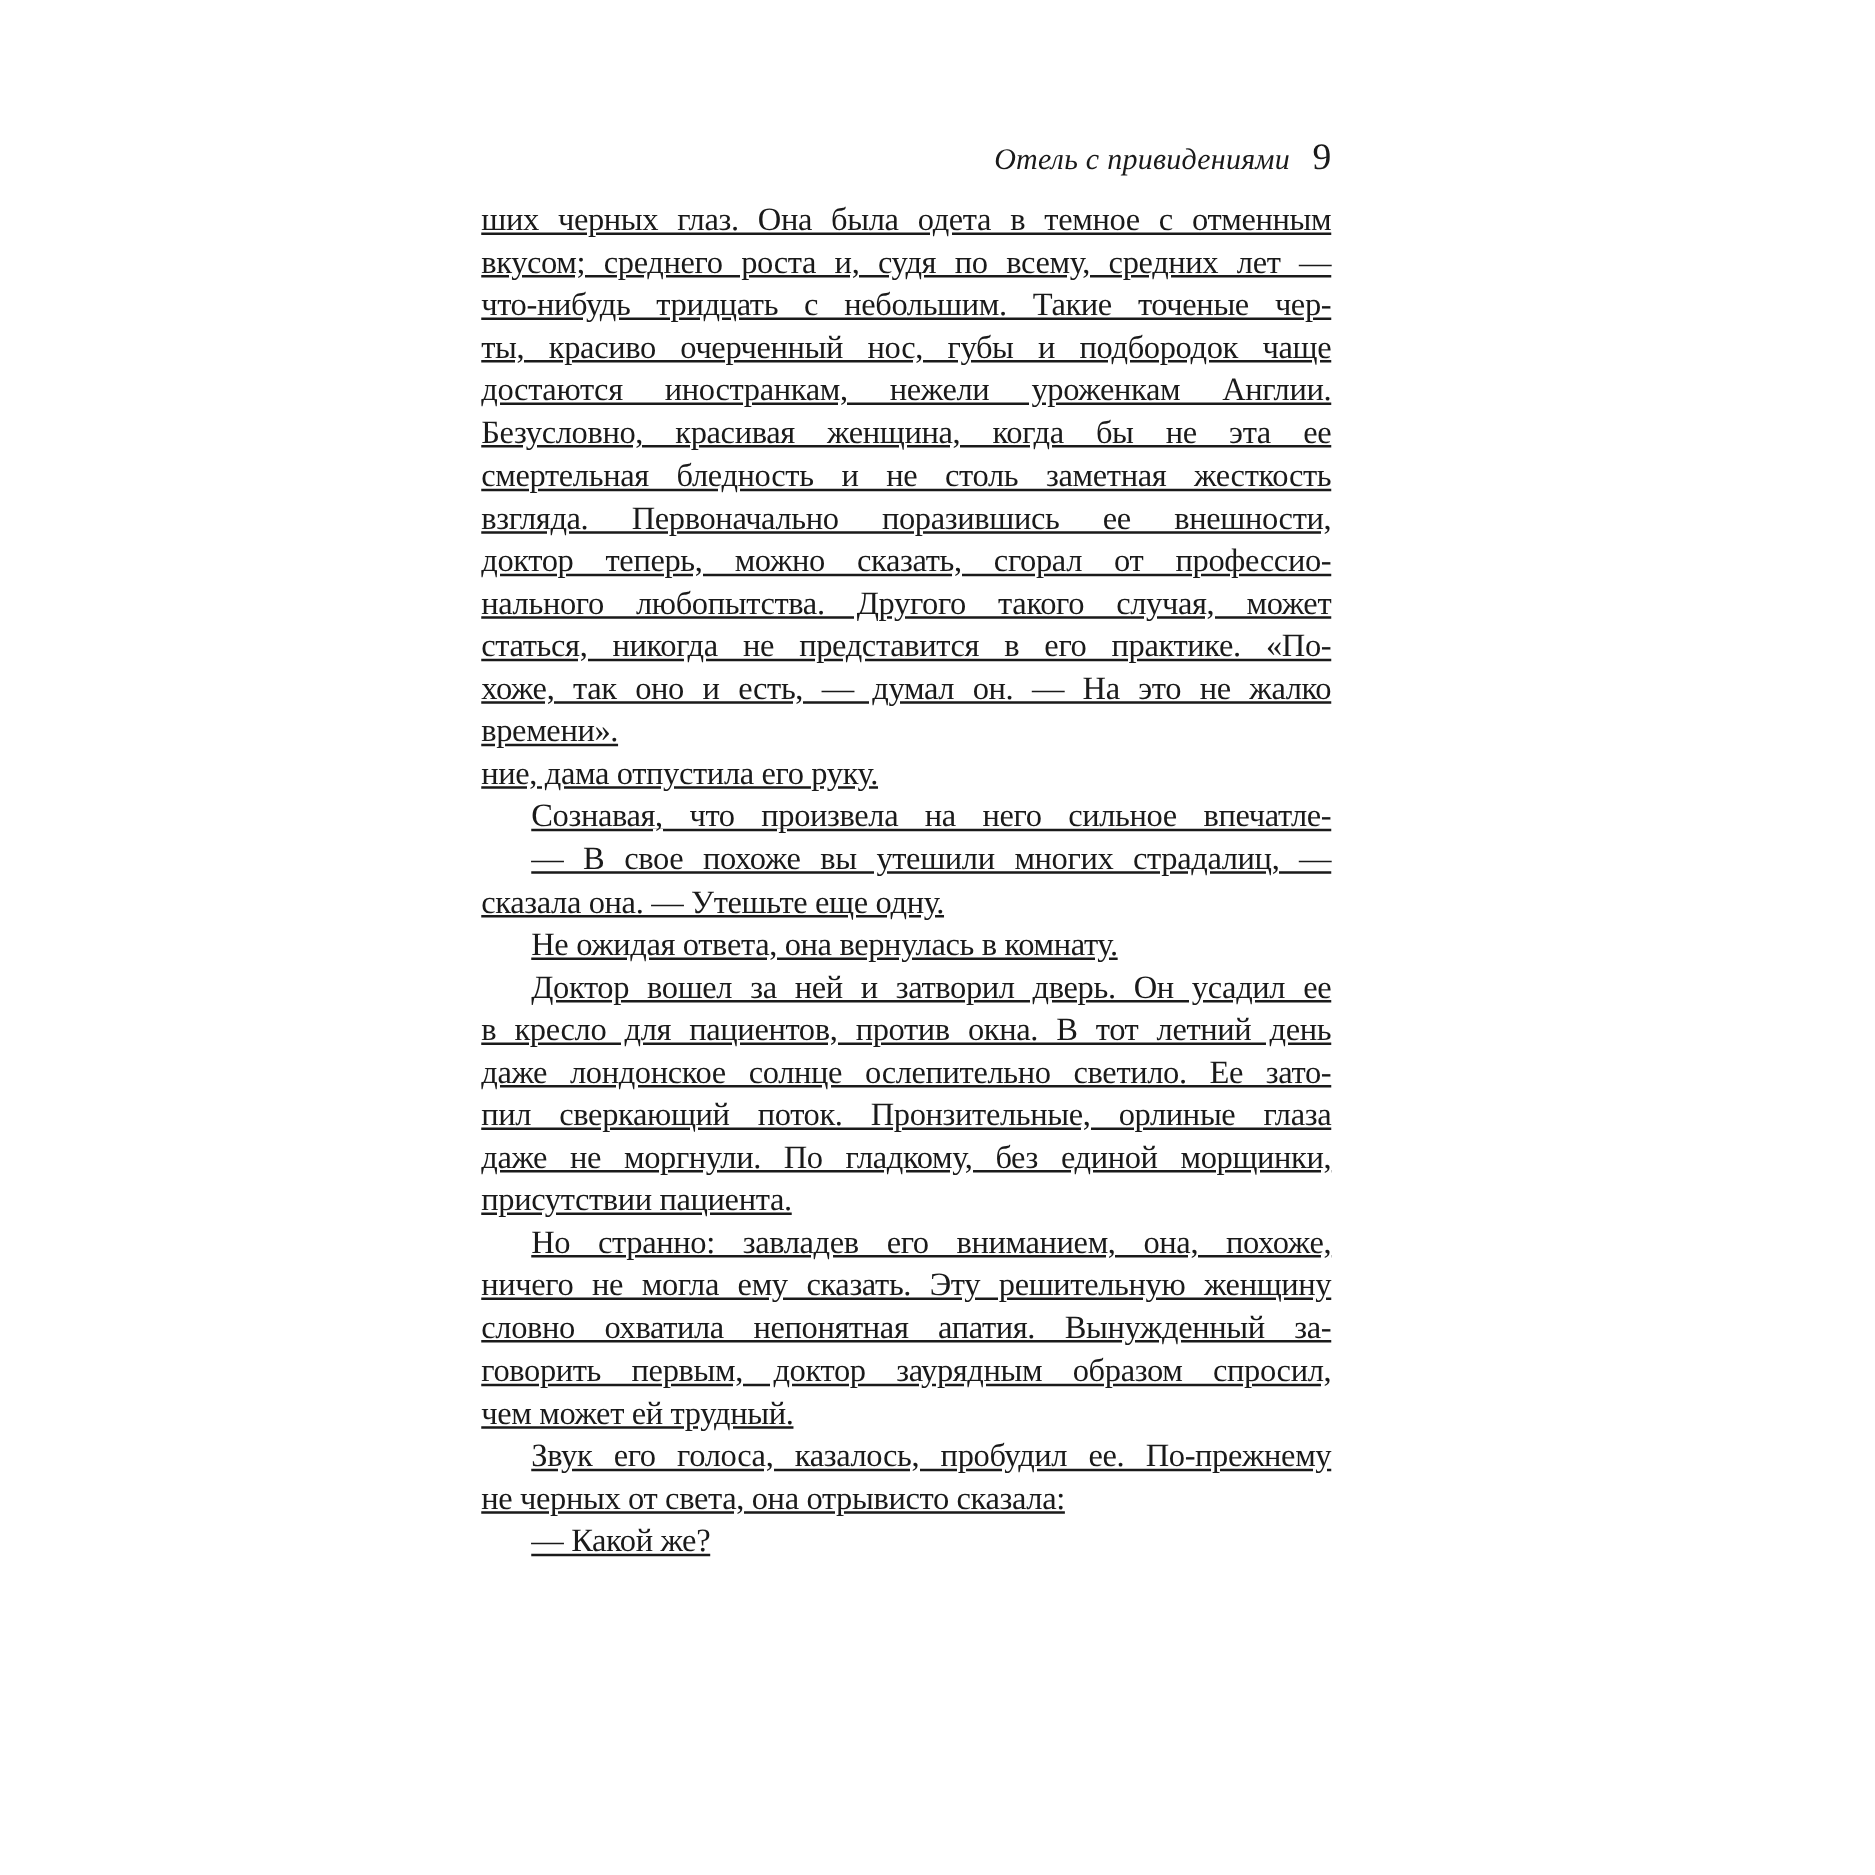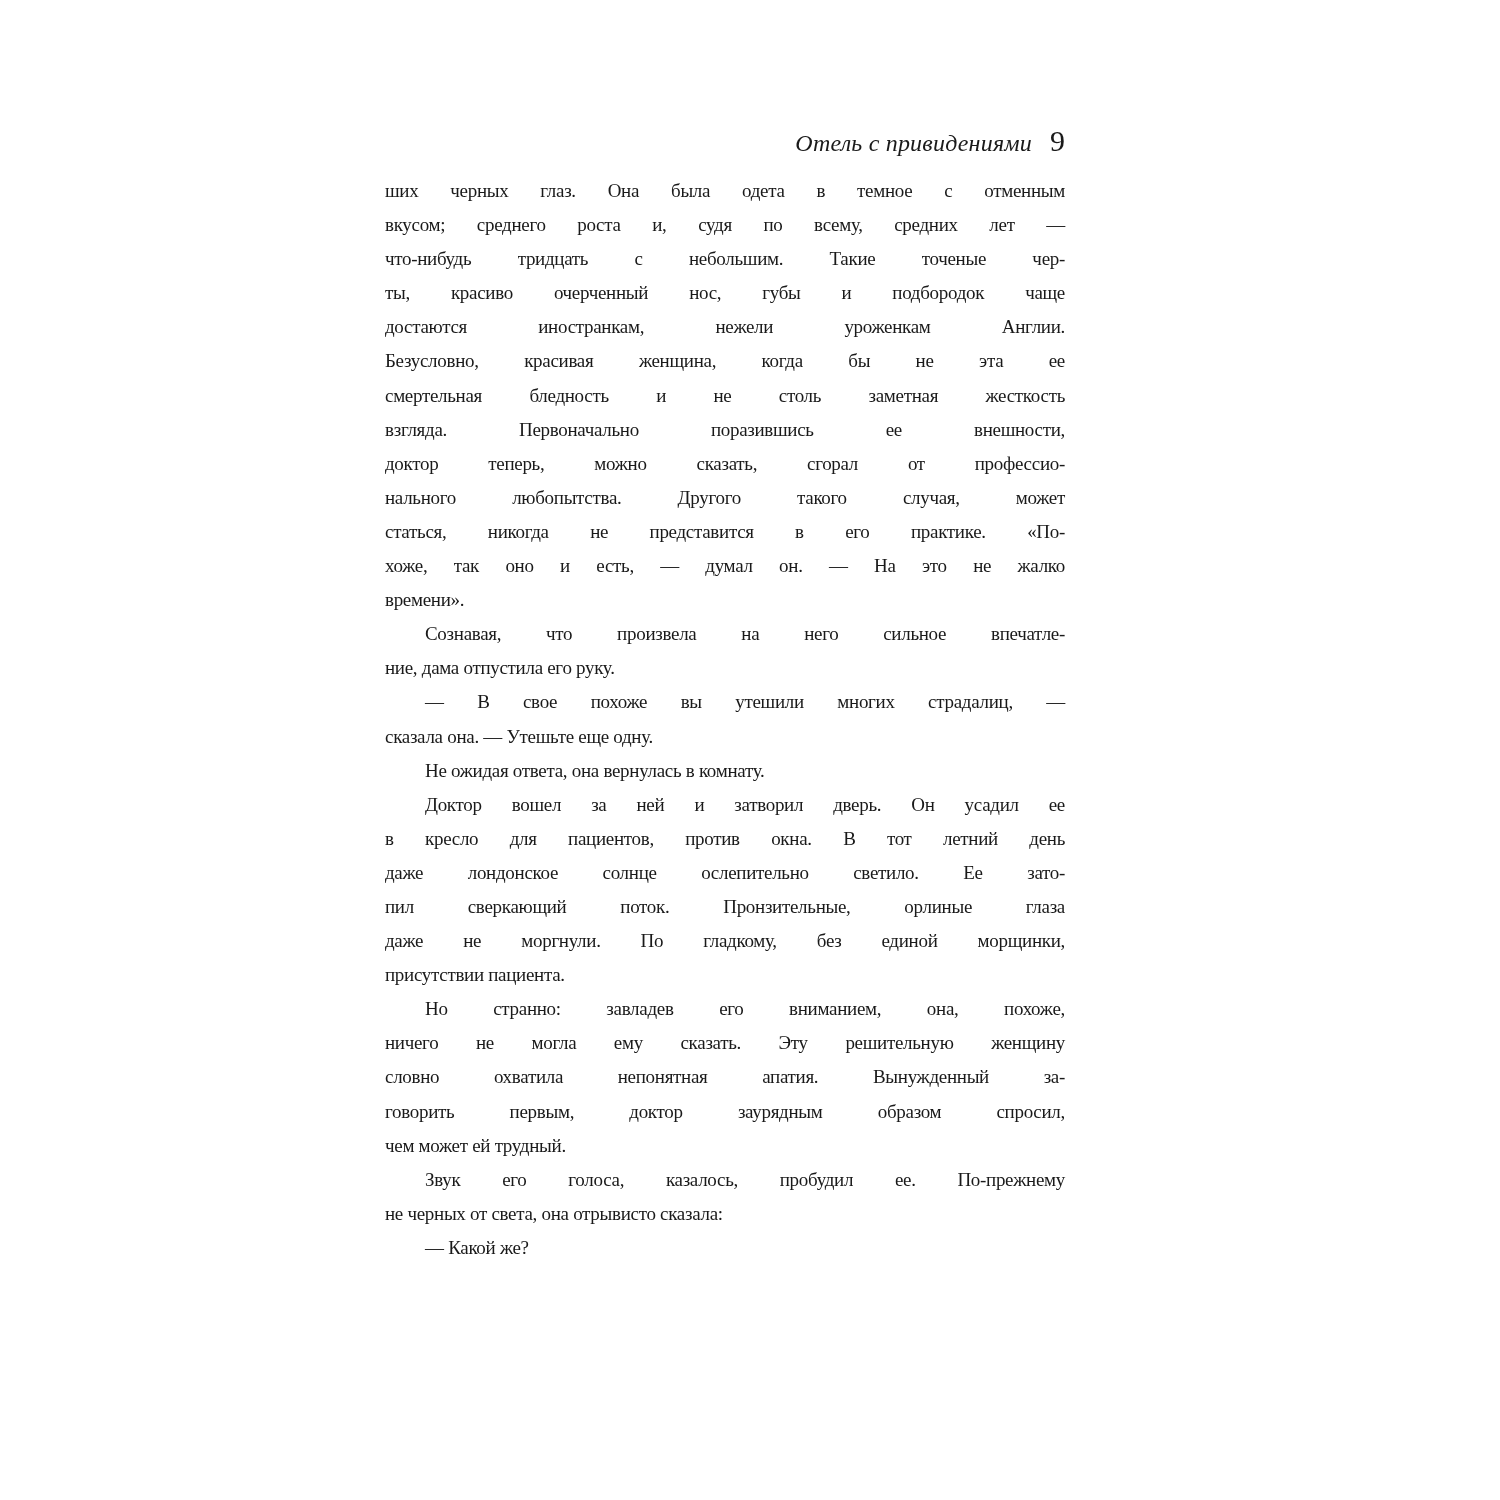--- a/index.html
+++ b/index.html
@@ -11,47 +11,48 @@
       width: 1500px;
       height: 1500px;
       position: relative;
       overflow: hidden;
       color: #1a1a1a;
       font-family: "Liberation Serif", "DejaVu Serif", serif;
     }
     .page {
       position: absolute;
       left: 385px;
-      top: 124px;
+      top: 109px;
       width: 680px;
     }
     .running-head {
       display: flex;
       justify-content: flex-end;
       align-items: baseline;
       height: 44px;
       margin-bottom: 6px;
     }
     .running-title {
       font-style: italic;
       font-size: 24px;
       letter-spacing: 0.2px;
     }
     .page-number {
       font-size: 30px;
       margin-left: 18px;
     }
     .text-line {
-      font-size: 19px;
+      font-size: 26px;
       line-height: 34.1px;
       height: 34.1px;
       white-space: nowrap;
       text-align: justify;
       text-align-last: justify;
       letter-spacing: -0.3px;
+      text-decoration: underline;
     }
     .text-line.last {
       text-align-last: left;
     }
     .text-line.indent {
       padding-left: 40px;
     }
   </style>
 </head>
 <body>
@@ -68,22 +69,22 @@
       <div class="text-line">ты, красиво очерченный нос, губы и подбородок чаще</div>
       <div class="text-line">достаются иностранкам, нежели уроженкам Англии.</div>
       <div class="text-line">Безусловно, красивая женщина, когда бы не эта ее</div>
       <div class="text-line">смертельная бледность и не столь заметная жесткость</div>
       <div class="text-line">взгляда. Первоначально поразившись ее внешности,</div>
       <div class="text-line">доктор теперь, можно сказать, сгорал от профессио-</div>
       <div class="text-line">нального любопытства. Другого такого случая, может</div>
       <div class="text-line">статься, никогда не представится в его практике. «По-</div>
       <div class="text-line">хоже, так оно и есть, — думал он. — На это не жалко</div>
       <div class="text-line last">времени».</div>
+      <div class="text-line last">ние, дама отпустила его руку.</div>
       <div class="text-line indent">Сознавая, что произвела на него сильное впечатле-</div>
-      <div class="text-line last">ние, дама отпустила его руку.</div>
       <div class="text-line indent">— В свое похоже вы утешили многих страдалиц, —</div>
       <div class="text-line last">сказала она. — Утешьте еще одну.</div>
       <div class="text-line indent last">Не ожидая ответа, она вернулась в комнату.</div>
       <div class="text-line indent">Доктор вошел за ней и затворил дверь. Он усадил ее</div>
       <div class="text-line">в кресло для пациентов, против окна. В тот летний день</div>
       <div class="text-line">даже лондонское солнце ослепительно светило. Ее зато-</div>
       <div class="text-line">пил сверкающий поток. Пронзительные, орлиные глаза</div>
       <div class="text-line">даже не моргнули. По гладкому, без единой морщинки,</div>
       <div class="text-line last">присутствии пациента.</div>
       <div class="text-line indent">Но странно: завладев его вниманием, она, похоже,</div>

